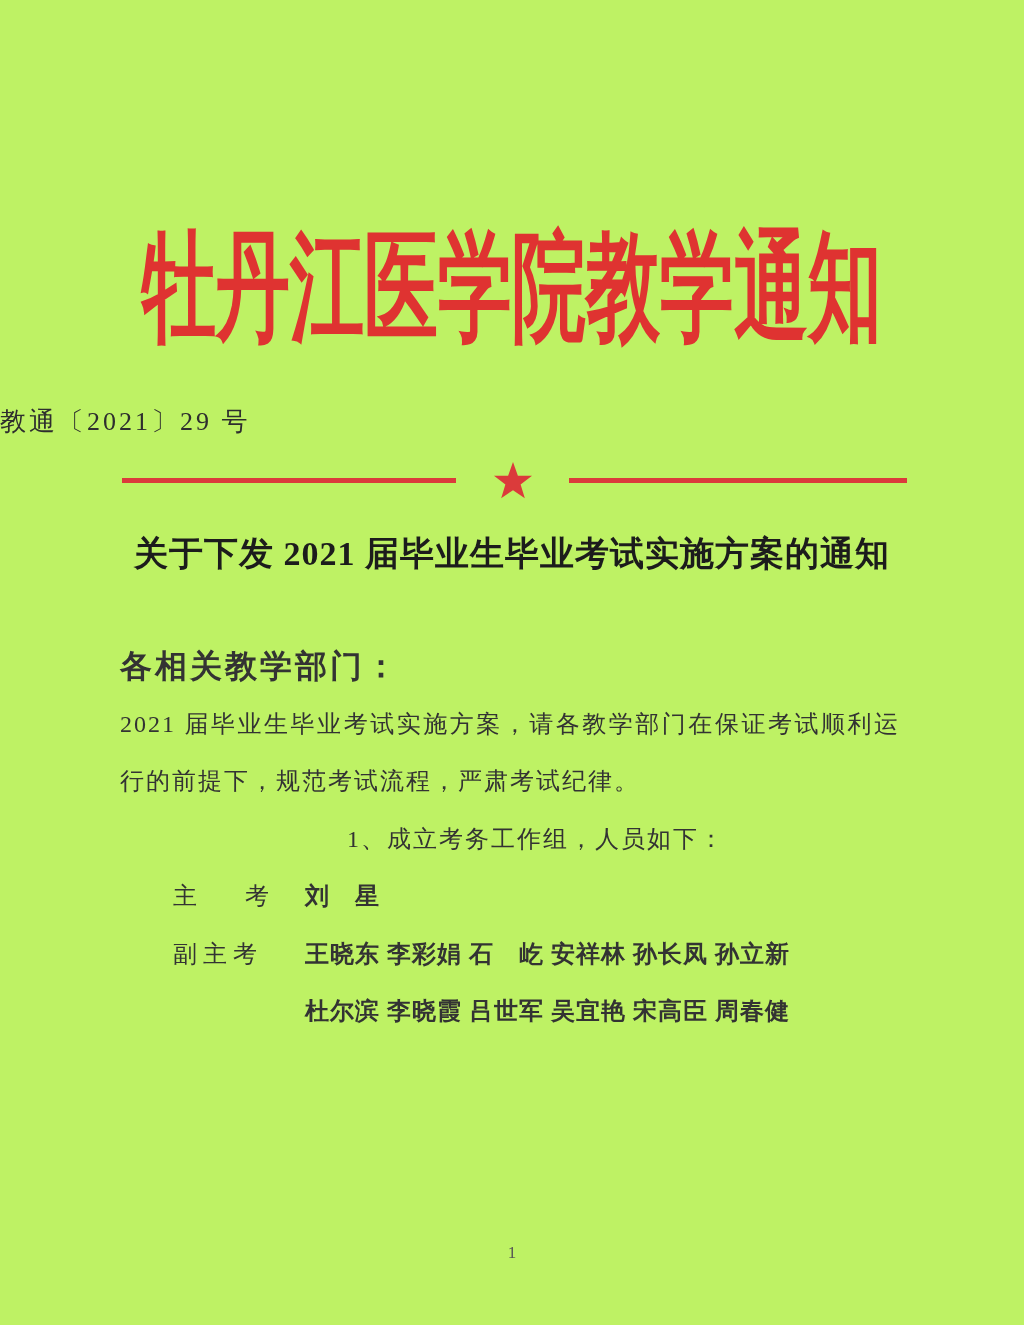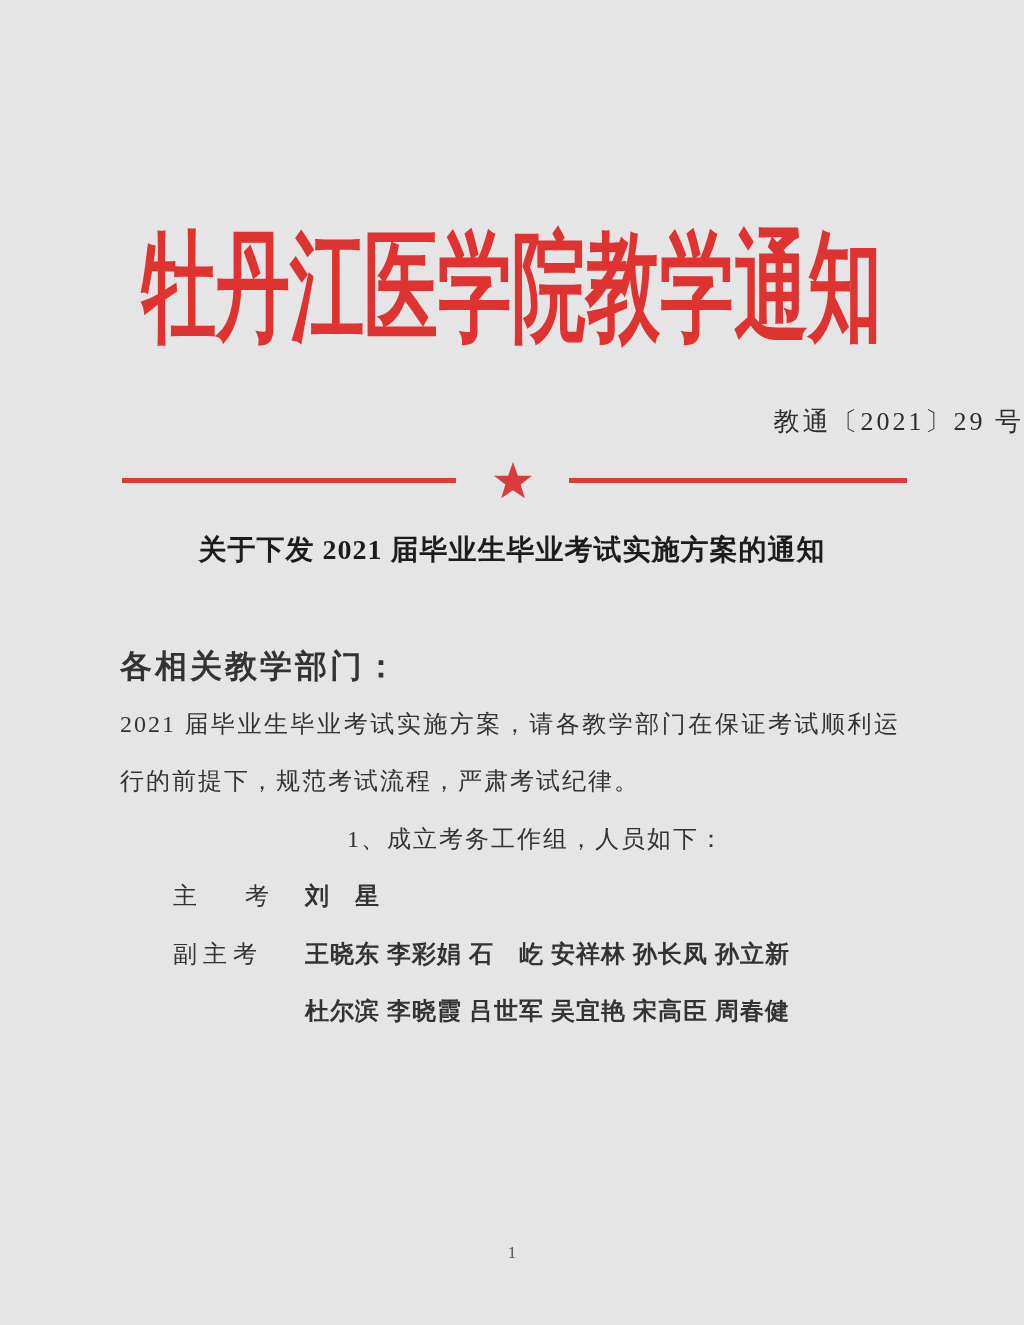--- a/index.html
+++ b/index.html
@@ -1,20 +1,20 @@
 <!DOCTYPE html>
 <html lang="zh"><head>
 <meta charset="utf-8">
 <style>
   html, body { margin: 0; padding: 0; background: #ffffff; }
   .page {
     position: relative;
     width: 1024px;
     height: 1325px;
-    background: #e5e5e5;
+    background: #bef264;
     overflow: hidden;
     font-family: "Liberation Serif", "DejaVu Serif", serif;
     color: #333333;
   }
 
   
   .masthead-title {
     position: absolute;
     top: 228px;
     left: 0;
@@ -29,21 +29,21 @@
     transform-origin: top center;
     white-space: nowrap;
   }
 
   
   .doc-number {
     position: absolute;
     top: 404px;
     left: 0;
     width: 100%;
-    text-align: right;
+    text-align: left;
     font-size: 26px;
     color: #2e2e2e;
     letter-spacing: 3px;
   }
 
   
   .rule-left, .rule-right {
     position: absolute;
     top: 478px;
     height: 5px;
@@ -59,21 +59,21 @@
     height: 42px;
   }
 
   
   .notice-title {
     position: absolute;
     top: 531px;
     left: 0;
     width: 100%;
     text-align: center;
-    font-size: 28px;
+    font-size: 34px;
     font-weight: bold;
     color: #1c1c1c;
     letter-spacing: 1px;
     white-space: nowrap;
   }
 
   
   .body-block {
     position: absolute;
     left: 120px;

